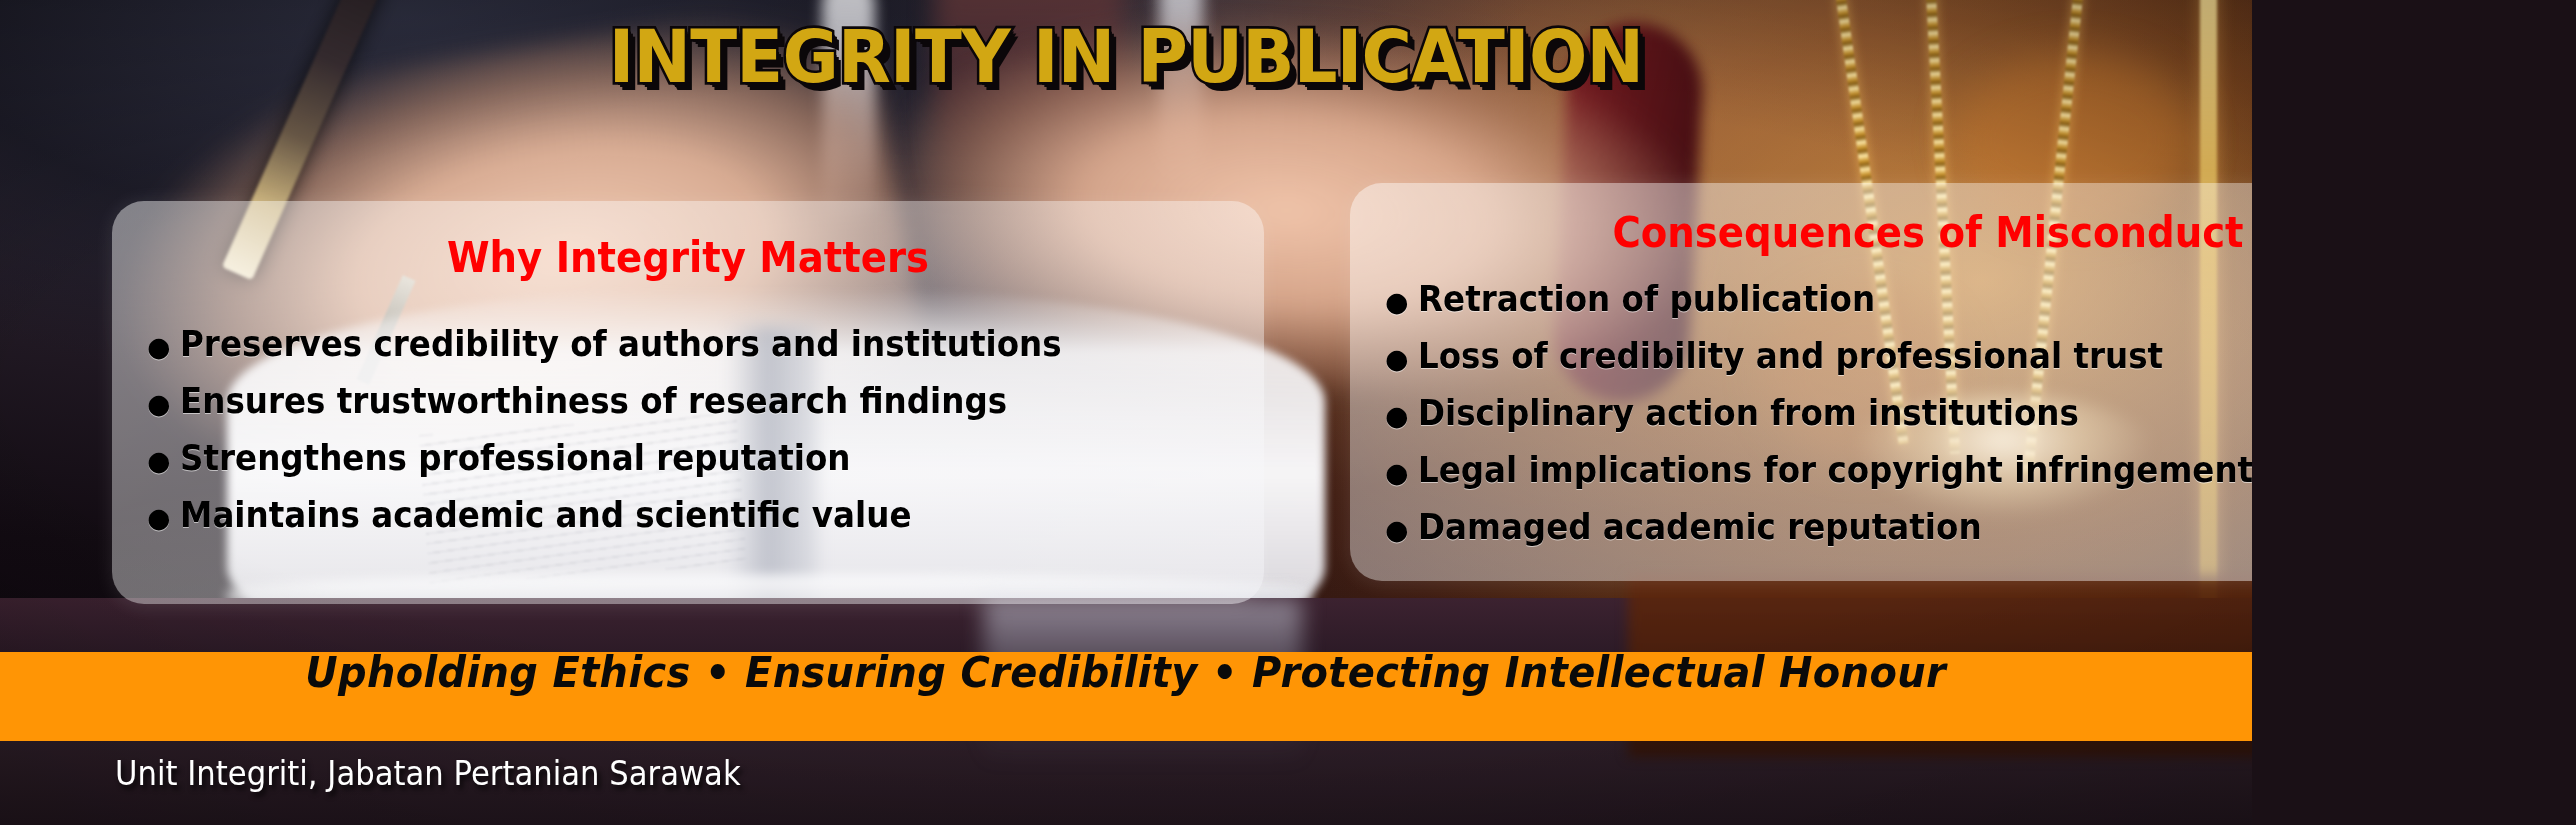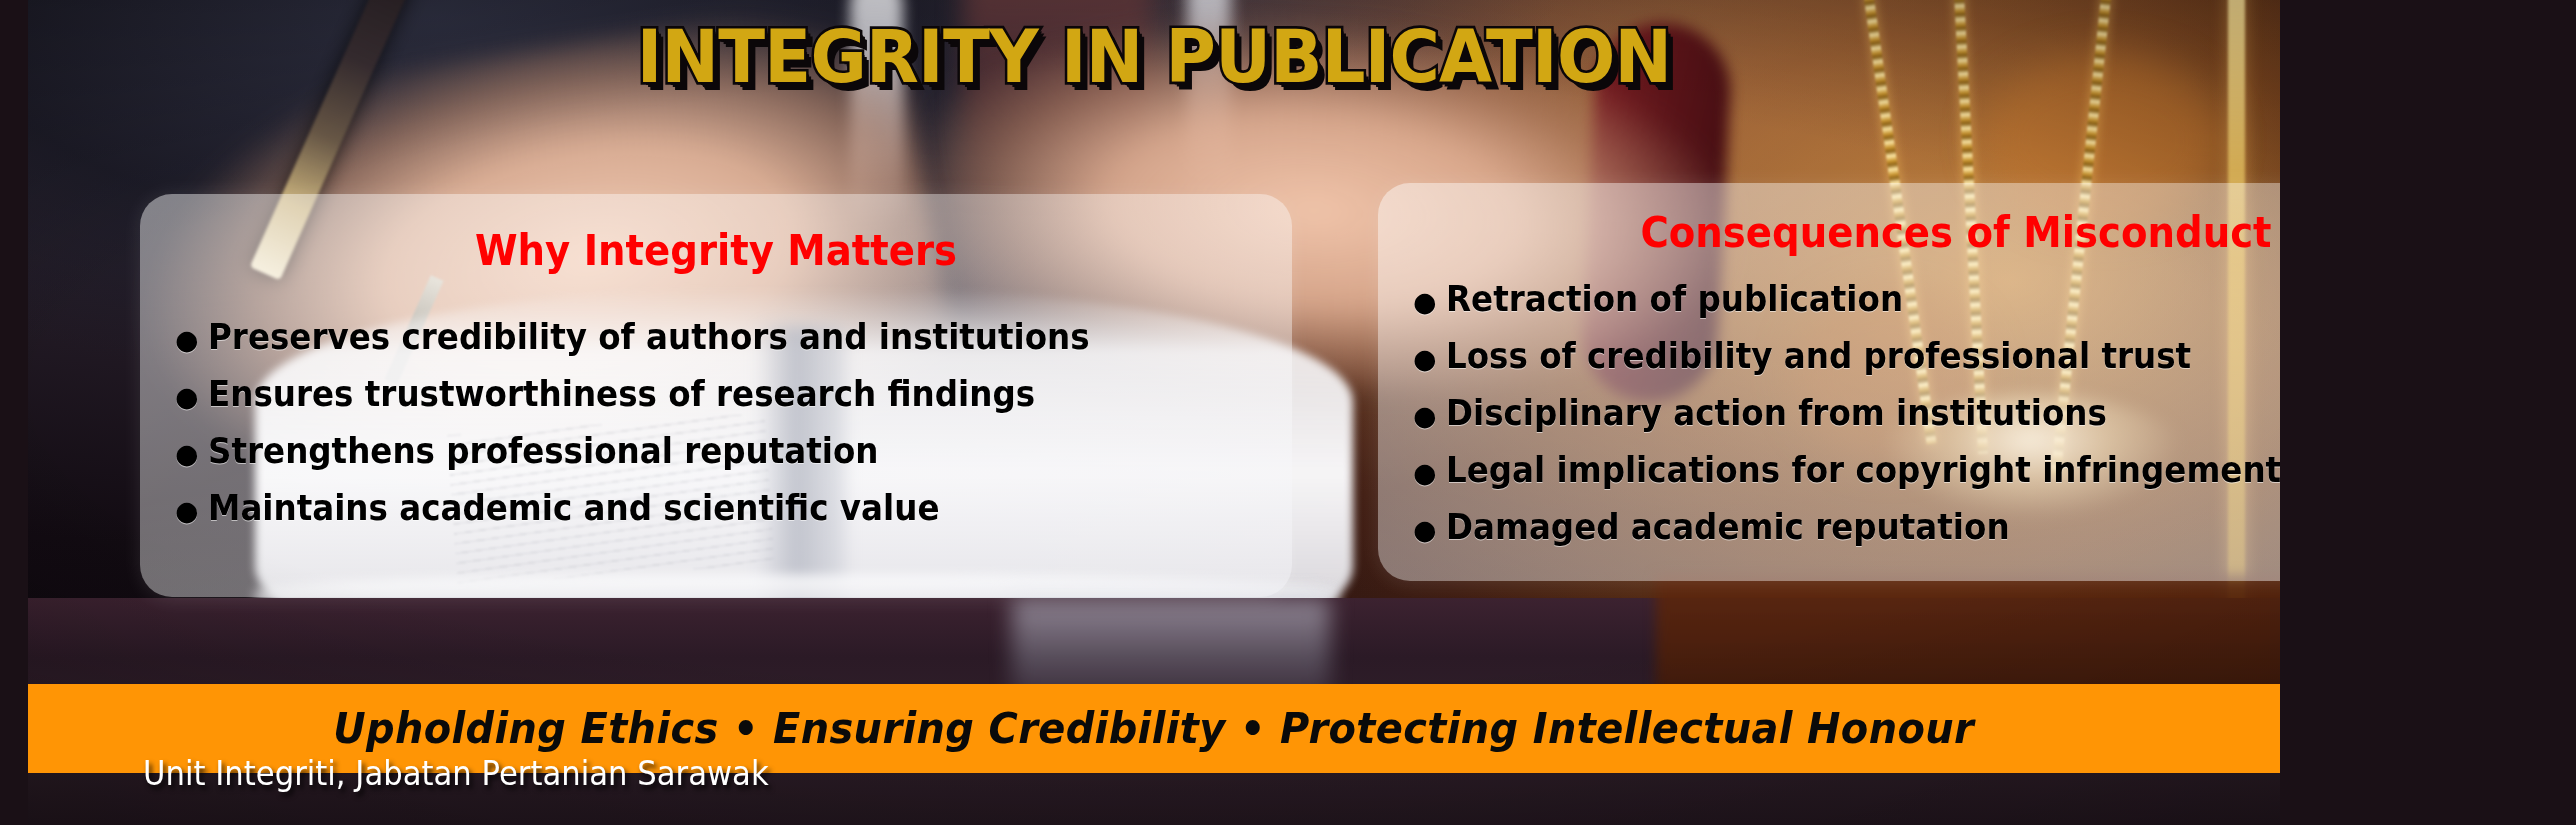--- a/index.html
+++ b/index.html
@@ -11,21 +11,20 @@
   body {
     font-family: "Liberation Sans", "DejaVu Sans", sans-serif;
   }
 
   #banner {
     position: relative;
     width: 2252px;
     height: 825px;
     overflow: hidden;
     background: #14532d;
-    margin-left: 28px;
   }
 
   
   .bg-layer { position: absolute; inset: 0; }
 
   
   .bg-base {
     background:
       radial-gradient(115% 90% at 22% 8%, #3a3340 0%, #241c27 34%, #120b12 66%, #0a060a 100%),
       linear-gradient(90deg, #120a0e 0%, #2a2130 30%, #3a2b2a 55%, #5c3114 78%, #2a1208 100%);
@@ -247,21 +246,21 @@
     border-radius: 32px;
     background: linear-gradient(160deg,
         rgba(255,255,255,0.46) 0%,
         rgba(255,255,255,0.40) 38%,
         rgba(250,250,252,0.44) 72%,
         rgba(244,244,248,0.50) 100%);
     box-shadow: 0 1.5px 19.7px rgba(255,255,255,0.10);
     box-sizing: border-box;
     overflow: hidden;
   }
-  #card-left  { left: 112px;  top: 194px; width: 1152px; height: 403px; }
+  #card-left  { left: 112px;  top: 201px; width: 1152px; height: 403px; }
   #card-right { left: 1350px; top: 183px; width: 1156px; height: 398px; }
 
   .card-title {
     position: absolute;
     left: 0; width: 100%;
     text-align: center;
     font-family: "DejaVu Sans", sans-serif;
     font-weight: bold;
     font-size: 42px;
     line-height: 1;
@@ -303,25 +302,25 @@
   }
   .bullets .txt {
     display: inline-block;
     transform: scaleX(0.93);
     transform-origin: left center;
   }
 
   
   #tagline-bar {
     position: absolute;
-    left: 0; top: 684px;
+    left: 0; top: 652px;
     width: 100%; height: 89px;
     background: #ff9505;
     display: flex;
-    align-items: center;
+    align-items: flex-start;
     justify-content: center;
   }
   #tagline {
     font-family: "DejaVu Sans", sans-serif;
     font-weight: bold;
     font-style: italic;
     font-size: 42px;
     line-height: 1;
     color: #0a0a0a;
     letter-spacing: 0.4px;

